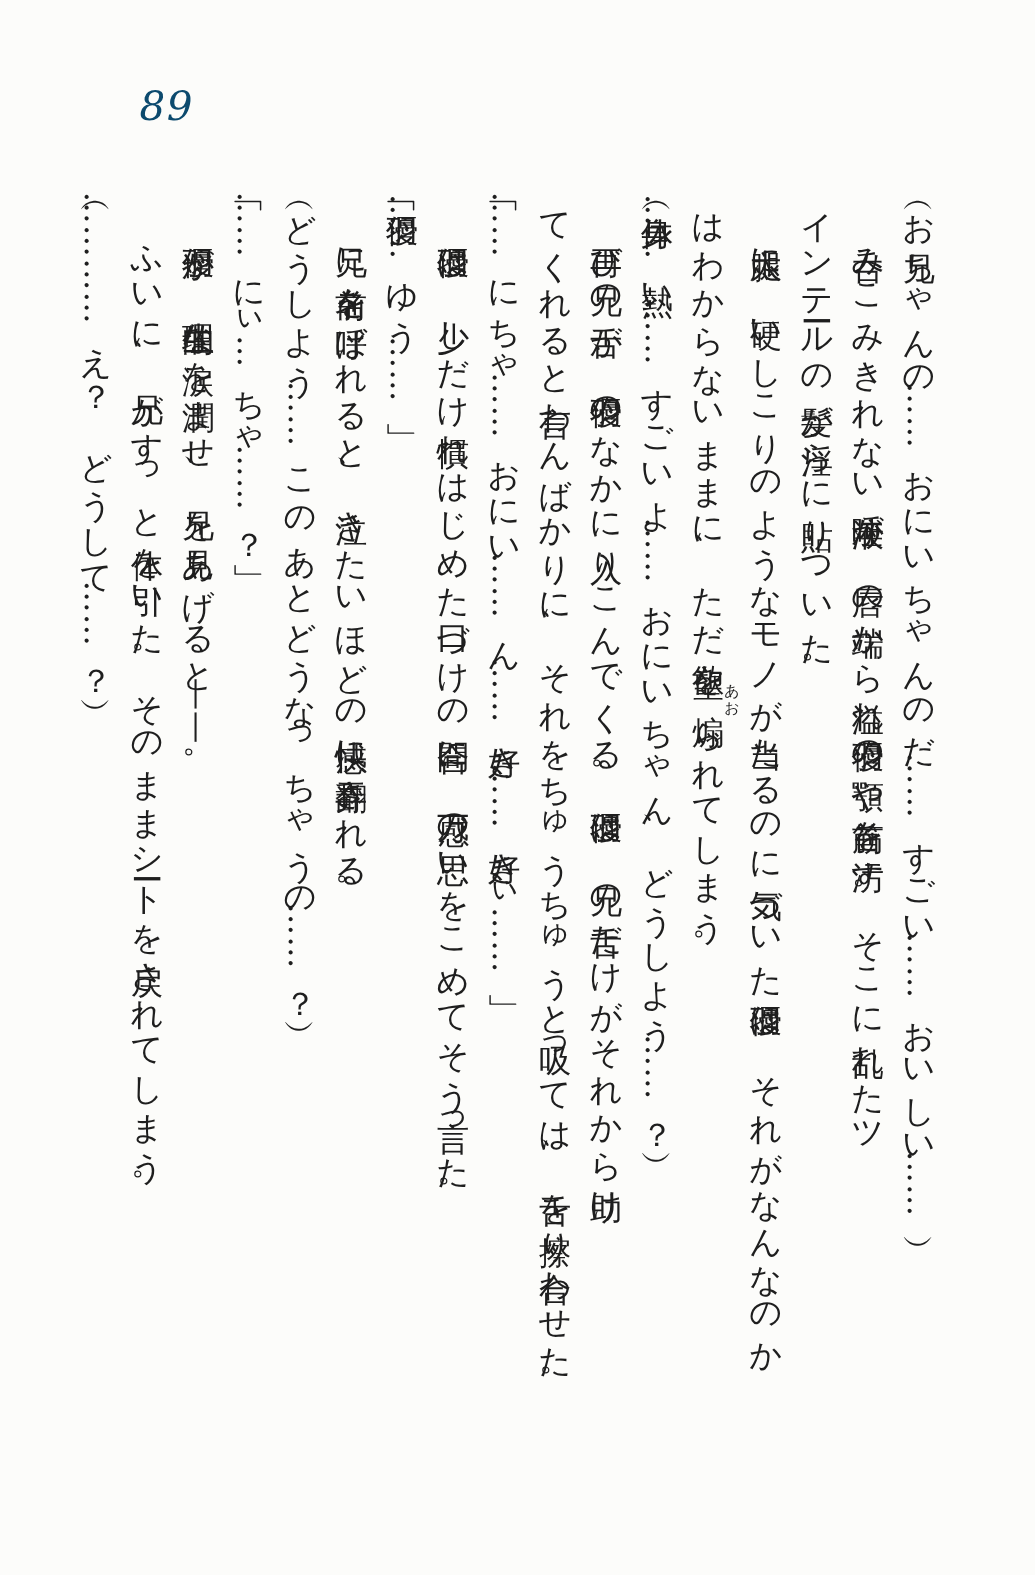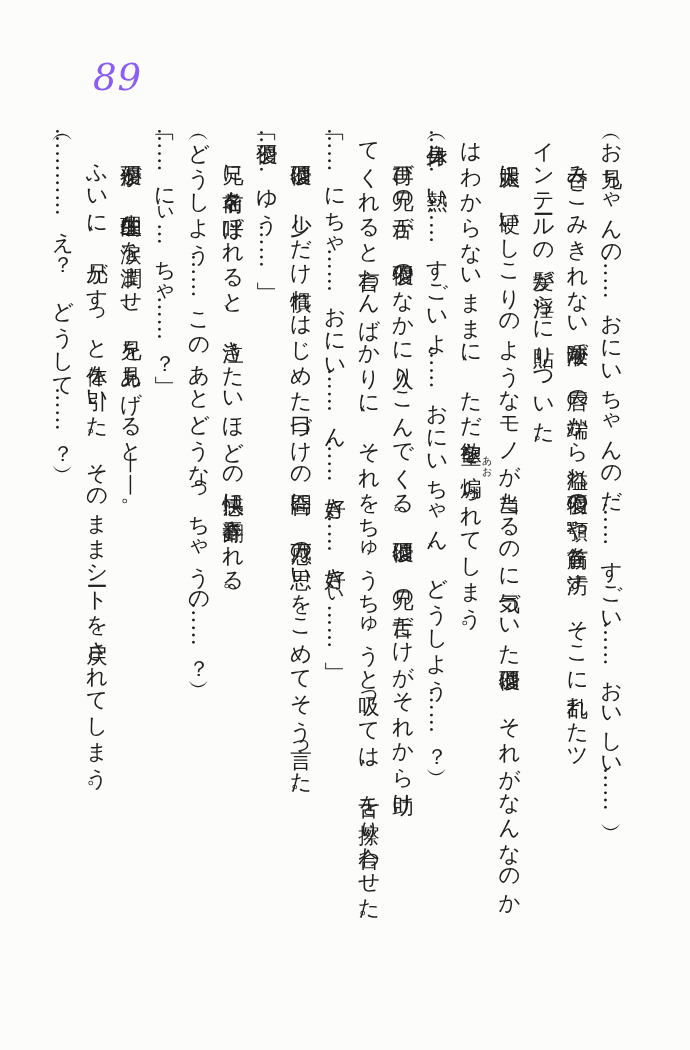--- a/index.html
+++ b/index.html
@@ -14,23 +14,23 @@
     position: relative;
     width: 690px;
     height: 1050px;
     background: #fcfcfa;
     overflow: hidden;
   }
   .page-number {
     position: absolute;
     top: 56px;
     left: 93px;
-    font-size: 37px;
+    font-size: 27px;
     font-style: italic;
-    color: #8b5cf6;
+    color: #0c4a6e;
     letter-spacing: 1px;
   }
   .text-block {
     position: absolute;
     top: 127px;
     right: 62px;
     width: 578px;
     height: 856px;
     writing-mode: vertical-rl;
     text-orientation: mixed;

